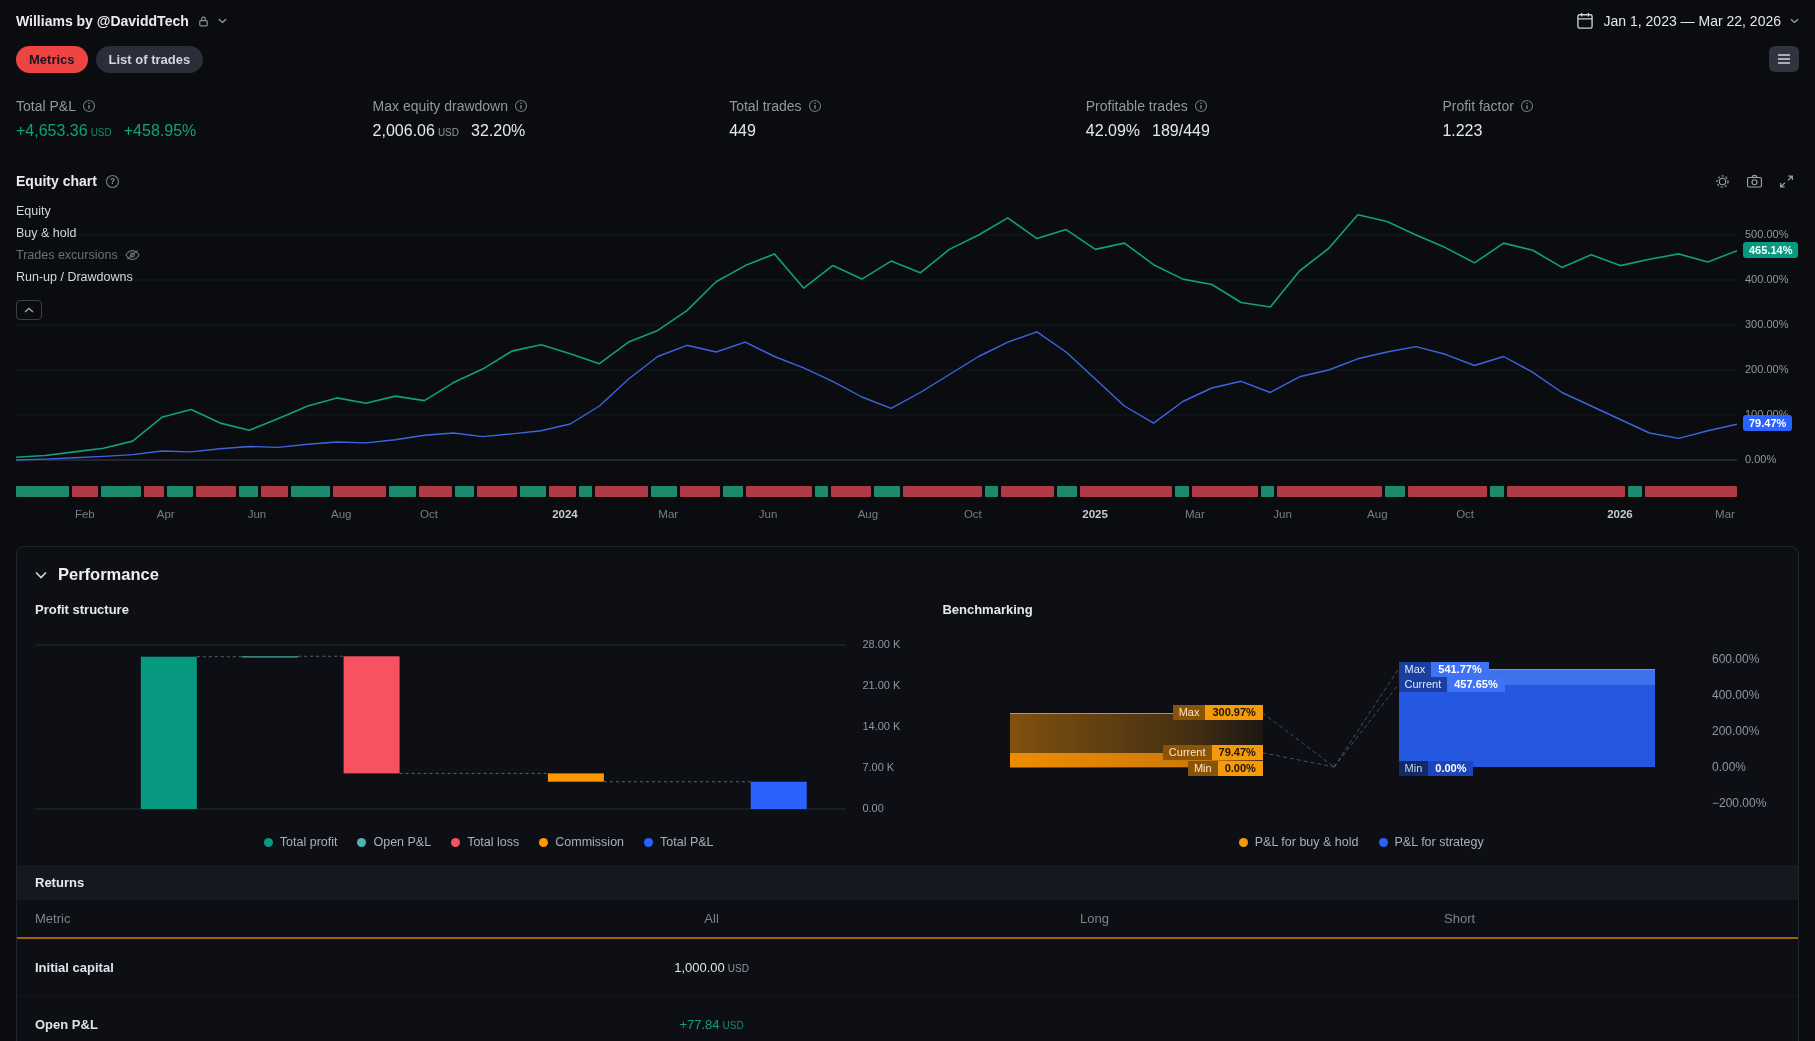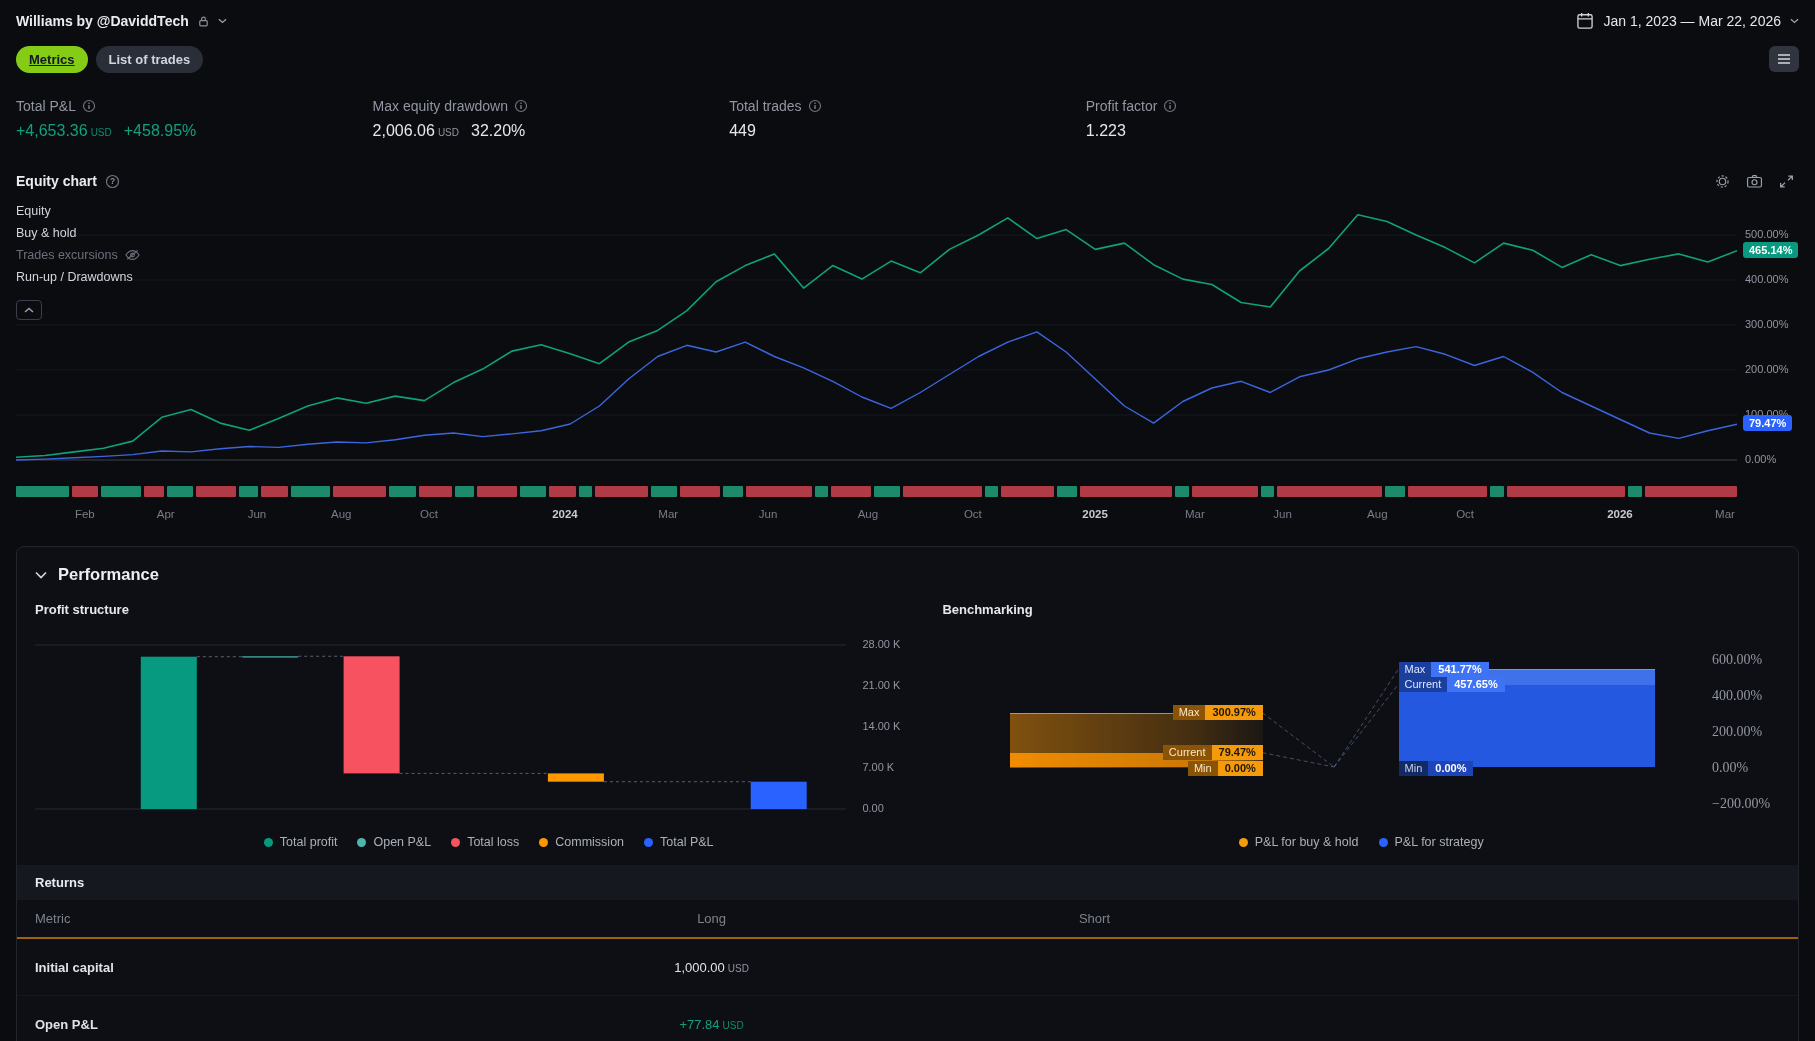--- a/index.html
+++ b/index.html
@@ -7,21 +7,21 @@
   .page{position:relative;width:1815px;height:1041px;overflow:hidden;background:#0b0c0f;}
 
   .topbar{display:flex;align-items:center;justify-content:space-between;height:42px;padding:0 16px;}
   .title-group{display:flex;align-items:center;gap:8px;cursor:pointer;}
   .page-title{font-size:14px;font-weight:700;color:#e9ebf0;}
   .icon{display:inline-flex;align-items:center;}
   .date-range{display:flex;align-items:center;gap:9px;font-size:14px;color:#e4e7ec;cursor:pointer;}
 
   .tabs-row{display:flex;align-items:center;gap:8px;padding:0 16px;height:34px;}
   .tab{border:none;border-radius:15px;padding:6px 13px;font-size:13px;font-weight:600;cursor:pointer;font-family:inherit;}
-  .tab.active{background:#84cc16;color:#131722;text-decoration:underline;}
+  .tab.active{background:#ef4444;color:#131722;}
   .tab.inactive{background:#2a2e38;color:#d2d5dc;}
   .tabs-spacer{flex:1;}
   .layout-btn{width:30px;height:26px;border-radius:6px;background:#30343e;display:flex;align-items:center;justify-content:center;border:none;cursor:pointer;}
 
   .stats-row{display:flex;padding:22px 16px 0;}
   .stat{width:20%;}
   .stat-label{display:flex;align-items:center;gap:6px;font-size:14px;color:#9196a1;}
   .stat-values{margin-top:8px;font-size:16px;color:#e4e7ed;display:flex;align-items:baseline;gap:12px;}
   .unit{font-size:10px;color:#9196a1;margin-left:3px;font-weight:400;}
   .pos{color:#0fa07f;}
@@ -54,21 +54,21 @@
 
   .charts-row{display:flex;padding:0 18px;}
   .chart-block{position:relative;}
   .chart-block.left{width:52%;}
   .chart-block.right{flex:1;}
   .block-title{font-size:13px;font-weight:700;color:#e4e7ec;margin:8px 0 10px;}
   .plot{position:relative;height:196px;}
   #ps-svg,#bm-dash{position:absolute;left:0;top:0;}
   .ps-ylabels{position:absolute;top:0;right:0;width:88px;height:100%;font-size:11px;color:#9196a1;}
   .ps-ylabel{position:absolute;left:8px;}
-  .bm-ylabels{position:absolute;top:0;right:0;width:76px;height:100%;font-size:14px;color:#9196a1;font-family:Liberation Serif, serif;}
+  .bm-ylabels{position:absolute;top:0;right:0;width:76px;height:100%;font-size:12px;color:#9196a1;}
   .bm-ylabel{position:absolute;left:8px;}
   .bm-inner{position:absolute;left:0;top:0;height:100%;}
   .bm-rect{position:absolute;}
   .bm-row{position:absolute;display:flex;font-size:11px;line-height:13px;white-space:nowrap;z-index:2;}
   .bm-row .k{padding:1px 6px;}
   .bm-row .v{padding:1px 7px;font-weight:700;}
   .legend-row{display:flex;justify-content:center;gap:20px;margin:12px 0 4px;font-size:12.5px;color:#aab0b9;}
   .legend-entry{display:flex;align-items:center;}
   .dot{width:9px;height:9px;border-radius:50%;display:inline-block;margin-right:7px;}
 
@@ -170,20 +170,36 @@
           <span class="icon">
             <svg width="14" height="14" viewBox="0 0 16 16">
               <circle cx="8" cy="8" r="6.3" fill="none" stroke="#6f7580" stroke-width="1.3"></circle>
               <rect x="7.3" y="7" width="1.4" height="4.4" fill="#8a909b"></rect>
               <rect x="7.3" y="4.1" width="1.4" height="1.5" fill="#8a909b"></rect>
             </svg>
           </span>
         </div>
         <div class="stat-values">
           <span><span>449</span></span>
+        </div>
+      </div>
+      <div class="stat">
+        <div class="stat-label">
+          <span>Profitable trades</span>
+          <span class="icon">
+            <svg width="14" height="14" viewBox="0 0 16 16">
+              <circle cx="8" cy="8" r="6.3" fill="none" stroke="#6f7580" stroke-width="1.3"></circle>
+              <rect x="7.3" y="7" width="1.4" height="4.4" fill="#8a909b"></rect>
+              <rect x="7.3" y="4.1" width="1.4" height="1.5" fill="#8a909b"></rect>
+            </svg>
+          </span>
+        </div>
+        <div class="stat-values">
+          <span><span>42.09%</span></span>
+          <span>189/449</span>
         </div>
       </div>
       <div class="stat">
         <div class="stat-label">
           <span>Profit factor</span>
           <span class="icon">
             <svg width="14" height="14" viewBox="0 0 16 16">
               <circle cx="8" cy="8" r="6.3" fill="none" stroke="#6f7580" stroke-width="1.3"></circle>
               <rect x="7.3" y="7" width="1.4" height="4.4" fill="#8a909b"></rect>
               <rect x="7.3" y="4.1" width="1.4" height="1.5" fill="#8a909b"></rect>
@@ -459,20 +475,21 @@
               <span class="dot" style="background: rgb(41, 98, 255);"></span>
               <span>P&amp;L for strategy</span>
             </span>
           </div>
       </div>
     </div>
 
     <div class="returns-strip">Returns</div>
     <div class="rt-head" id="rt-head">
         <div class="rt-hc c1">Metric</div>
+        <div class="rt-hc c2">All</div>
         <div class="rt-hc c3">Long</div>
         <div class="rt-hc c4">Short</div>
       </div>
     <div id="rt-body">
         <div class="rt-row">
           <div class="rt-metric">Initial capital</div>
           <div class="rt-all"><span>1,000.00</span><span class="unit">USD</span></div>
           <div class="rt-all"></div>
           <div class="rt-all"></div>
         </div>

